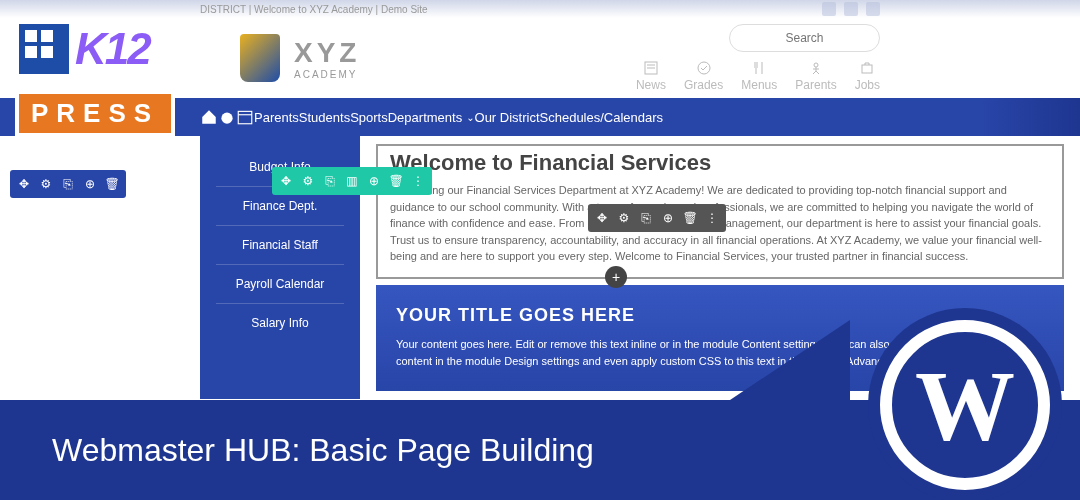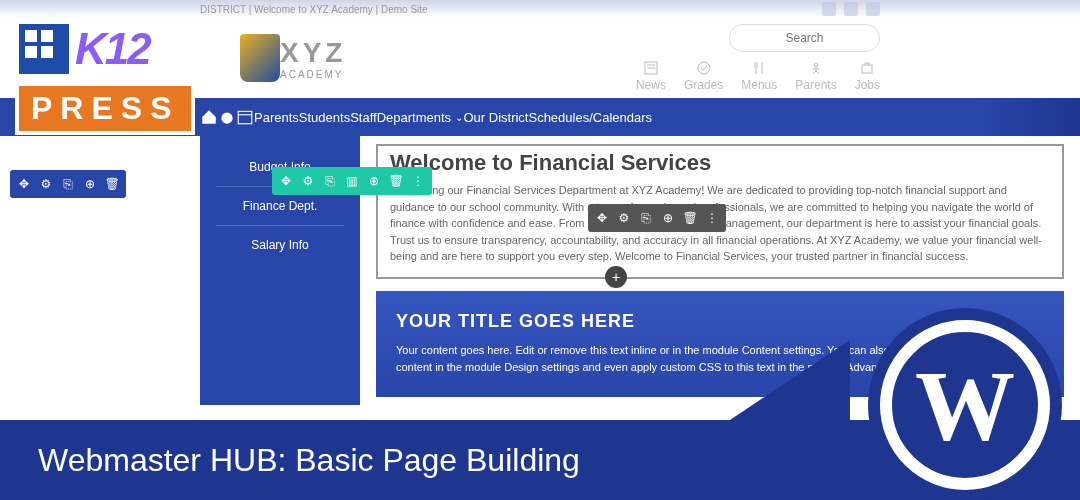--- a/index.html
+++ b/index.html
@@ -2,57 +2,57 @@
 <html><head>
 <meta charset="utf-8">
 <style>
 *{margin:0;padding:0;box-sizing:border-box;font-family:Arial,sans-serif}
 body{width:1080px;height:500px;overflow:hidden;background:#fff;position:relative}
 .topbar{background:linear-gradient(to bottom,rgba(100,120,180,.3),rgba(255,255,255,0));height:18px;display:flex;justify-content:space-between;align-items:center;padding:0 200px;font-size:10px;color:#888}
 .topbar-left{color:#999}
 .social-icons{display:flex;gap:8px}
 .social-icons span{width:14px;height:14px;background:rgba(180,190,220,.5);border-radius:2px;display:inline-block}
 .header{display:flex;justify-content:space-between;align-items:center;padding:10px 200px 10px 240px;height:80px}
-.xyz-logo{display:flex;align-items:center;gap:0}
+.xyz-logo{display:flex;align-items:center;gap:14px}
 .xyz-shield{width:40px;height:48px;background:linear-gradient(135deg,#e8b020,#1e4da8);border-radius:4px 4px 8px 8px}
 .xyz-text{font-size:28px;font-weight:bold;color:#999;letter-spacing:4px}
 .xyz-sub{font-size:10px;color:#999;letter-spacing:2px}
 .header-right{display:flex;flex-direction:column;align-items:flex-end;gap:8px}
 .search-box{border:1px solid #ddd;padding:6px 40px;font-size:12px;color:#aaa;border-radius:14px;width:151px;text-align:center}
 .quick-links{display:flex;gap:18px}
 .quick-link{display:flex;flex-direction:column;align-items:center;color:#bbb;font-size:12px}
 .quick-link-icon{width:16px;height:16px;margin-bottom:2px}
 .nav{background:#2845a8;height:38px;display:flex;align-items:center;padding:0 200px;position:relative}
 .nav::after{content:'';position:absolute;right:0;top:0;width:100px;height:100%;background:linear-gradient(to right,#2845a8,#1e3690)}
 .nav-icon{width:18px;height:18px;display:flex;align-items:center;justify-content:center;color:#fff}
 .nav-item{color:#fff;font-size:13px;font-weight:500;display:flex;align-items:center;gap:4px}
 .main{display:flex;padding:0 0 0 200px;position:relative}
 .sidebar{width:160px;background:#2845a8;padding:12px 0}
 .sidebar-item{color:#fff;font-size:12px;text-align:center;padding:12px 8px;border-bottom:1px solid rgba(255,255,255,.2);margin:0 16px}
 .sidebar-item:last-child{border-bottom:none}
 .content{flex:1;padding:8px 16px;position:relative}
-.content-box{border:2px solid #999;padding:4px 12px 12px;margin-bottom:12px;position:relative}
+.content-box{border:2px solid #999;padding:4px 12px 12px;margin-bottom:6px;position:relative}
 .content-title{font-size:22px;color:#444;margin-bottom:6px}
 .content-text{font-size:11px;color:#666;line-height:1.5}
 .cta-box{background:linear-gradient(to bottom,#3656c0,#2845a8);padding:20px;text-align:left;color:#fff}
 .cta-title{font-size:18px;font-weight:bold;letter-spacing:1px;margin-bottom:10px}
 .cta-text{font-size:11px;line-height:1.6}
 .toolbar{position:absolute;background:#555;border-radius:3px;display:flex;align-items:center;padding:4px;gap:2px;z-index:10}
 .toolbar.blue{background:#2845a8;left:10px;top:170px}
 .toolbar.teal{background:#1fc9a8;left:272px;top:167px}
 .toolbar.gray{background:#555;left:588px;top:204px}
 .toolbar-btn{width:20px;height:20px;display:flex;align-items:center;justify-content:center;color:#fff;font-size:12px;cursor:pointer}
 .add-btn{position:absolute;left:605px;top:266px;width:22px;height:22px;background:#444;border-radius:50%;color:#fff;display:flex;align-items:center;justify-content:center;font-size:14px;z-index:10}
 .k12-logo{position:absolute;left:15px;top:20px;z-index:100;background:#fff;padding:4px}
 .k12-main{display:flex;align-items:center}
 .k12-icon{width:50px;height:50px;background:#1e4da8;position:relative;margin-right:6px}
 .k12-icon::before{content:'';position:absolute;left:6px;top:6px;width:12px;height:12px;background:#fff;box-shadow:0 16px 0 #fff,16px 0 0 #fff,16px 16px 0 #fff}
 .k12-text{font-size:44px;font-weight:900;color:#8b5cf6;font-style:italic;letter-spacing:-2px}
-.k12-press{background:#e87722;color:#fff;font-size:32px;font-weight:bold;letter-spacing:8px;padding:4px 12px;text-align:center;margin-top:12px}
-.banner{position:absolute;bottom:0;left:0;right:0;height:80px;background:#1e3690;display:flex;align-items:center;padding-left:38px}
+.k12-press{background:#e87722;color:#fff;font-size:26px;font-weight:bold;letter-spacing:8px;padding:4px 12px;text-align:center;margin-top:20px}
+.banner{position:absolute;bottom:0;left:0;right:0;height:100px;background:#1e3690;display:flex;align-items:center;padding-left:52px}
 .banner::before{content:'';position:absolute;right:230px;top:-80px;width:0;height:0;border-right:120px solid #1e3690;border-top:80px solid transparent}
 .banner-text{color:#fff;font-size:32px;font-weight:500}
 .wp-logo{position:absolute;right:30px;bottom:10px;width:170px;height:170px;background:#1e3690;border-radius:50%;display:flex;align-items:center;justify-content:center;z-index:50;border:12px solid #fff;box-shadow:0 0 0 12px #1e3690}
 .wp-inner{color:#fff;font-size:100px;font-weight:bold;font-family:Georgia,serif}
 .chevron{font-size:10px}
 svg{width:100%;height:100%}
 </style>
 </head>
 <body>
 
@@ -127,33 +127,35 @@
       </svg>
     </span>
   <span class="nav-icon">
       <svg viewBox="0 0 16 16">
         <rect x="2" y="3" width="12" height="11" fill="none" stroke="#fff"></rect>
         <line x1="2" y1="6" x2="14" y2="6" stroke="#fff"></line>
       </svg>
     </span>
   <span class="nav-item">Parents</span>
   <span class="nav-item">Students</span>
-  <span class="nav-item">Staff</span>
+  <span class="nav-item">Sports</span>
   <span class="nav-item">
       <span>Departments</span> 
       <span class="chevron">⌄</span>
     </span>
   <span class="nav-item">Our District</span>
   <span class="nav-item">Schedules/Calendars</span>
 </div>
 
 <div class="main">
   <div class="sidebar">
     <div class="sidebar-item">Budget Info</div>
     <div class="sidebar-item">Finance Dept.</div>
+    <div class="sidebar-item">Financial Staff</div>
+    <div class="sidebar-item">Payroll Calendar</div>
     <div class="sidebar-item">Salary Info</div>
   </div>
   <div class="content">
     <div class="content-box">
       <h2 class="content-title">Welcome to Financial Services</h2>
       <p class="content-text">Introducing our Financial Services Department at XYZ Academy! We are dedicated to providing top-notch financial support and guidance to our school community. With a team of experienced professionals, we are committed to helping you navigate the world of finance with confidence and ease. From budget planning to payroll management, our department is here to assist your financial goals. Trust us to ensure transparency, accountability, and accuracy in all financial operations. At XYZ Academy, we value your financial well-being and are here to support you every step. Welcome to Financial Services, your trusted partner in financial success.</p>
     </div>
     <div class="cta-box">
       <div class="cta-title">YOUR TITLE GOES HERE</div>
       <div class="cta-text">Your content goes here. Edit or remove this text inline or in the module Content settings. You can also style every aspect of this content in the module Design settings and even apply custom CSS to this text in the module Advanced settings.</div>

